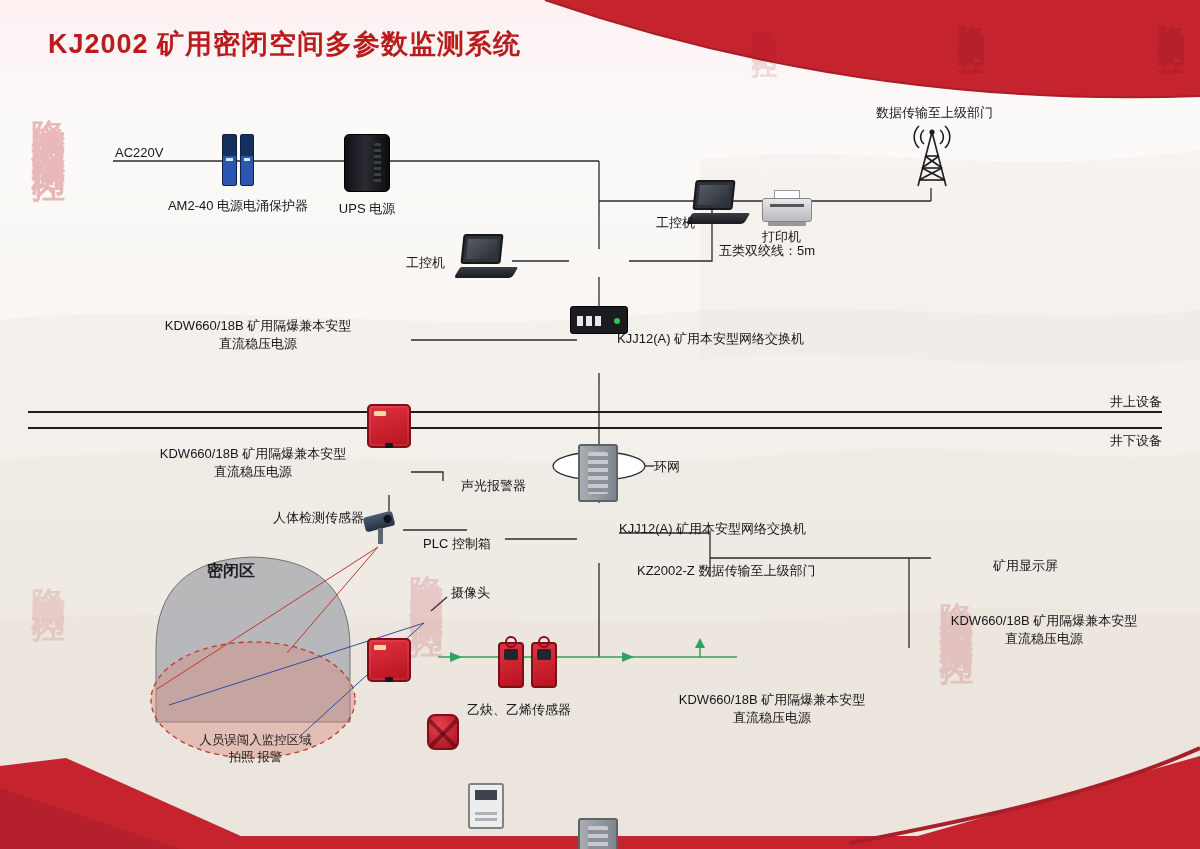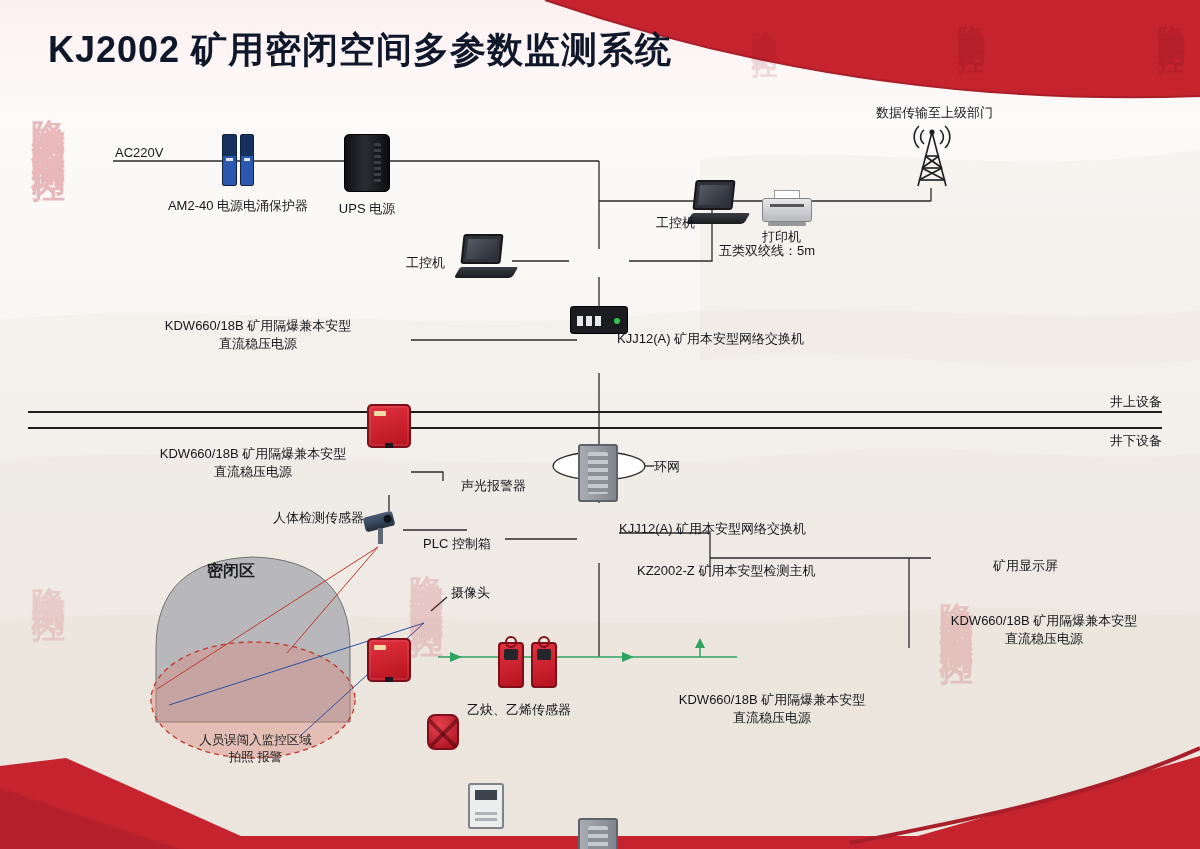--- a/index.html
+++ b/index.html
@@ -52,21 +52,21 @@
   .bodysensor .head::after{content:"";position:absolute;right:2px;top:3px;width:8px;height:8px;background:#0e1319;border-radius:50%}
   .bodysensor .pole{position:absolute;left:16px;top:16px;width:5px;height:16px;background:#5d6775}
   .plcbox{width:36px;height:46px;background:#eceded;border:2px solid #7f8387;border-radius:3px;position:relative}
   .plcbox::before{content:"";position:absolute;left:5px;top:5px;right:5px;height:10px;background:#3c434d}
   .plcbox::after{content:"";position:absolute;left:5px;bottom:6px;right:5px;height:3px;background:#aeb2b6;box-shadow:0 -6px 0 #aeb2b6}
   .gaspair{display:flex;gap:7px}
   .gas{width:26px;height:46px;background:linear-gradient(160deg,#e23140,#b6141f);border:2px solid #7e0e18;border-radius:4px;position:relative}
   .gas::before{content:"";position:absolute;left:4px;top:5px;right:4px;height:11px;background:#23262c;border-radius:2px}
   .gas::after{content:"";position:absolute;left:50%;top:-8px;transform:translateX(-50%);width:8px;height:8px;border:2px solid #7e0e18;border-radius:50%}
   
-  .title{position:absolute;left:48px;top:26px;font-size:36px;font-weight:bold;color:#0f172a;z-index:9;letter-spacing:1px}
+  .title{position:absolute;left:48px;top:26px;font-size:27px;font-weight:bold;color:#b91c1c;z-index:9;letter-spacing:1px}
   .subtitle{position:absolute;left:48px;top:67px;font-size:12.5px;color:#d4757e;z-index:9}
 </style>
 </head>
 <body>
 
 <div class="stage">
 
   <svg class="layer z0" viewBox="0 0 1200 849">
     <defs>
       <linearGradient id="sky" x1="0" y1="0" x2="0" y2="1">
@@ -254,21 +254,21 @@
 
   <div class="lbl blk" style="left:153px;top:445px;width:200px">
     <span style="display:block">KDW660/18B 矿用隔爆兼本安型</span>
     <span style="display:block">直流稳压电源</span>
   </div>
   <div class="lbl" style="left:461px;top:477px">声光报警器</div>
   <div class="lbl" style="left:273px;top:509px">人体检测传感器</div>
   <div class="lbl" style="left:423px;top:535px">PLC 控制箱</div>
   <div class="lbl" style="left:654px;top:458px">环网</div>
   <div class="lbl" style="left:619px;top:520px">KJJ12(A) 矿用本安型网络交换机</div>
-  <div class="lbl" style="left:637px;top:562px">KZ2002-Z 矿用本安型检测主机</div>
+  <div class="lbl" style="left:637px;top:562px">KZ2002-Z 数据传输至上级部门</div>
   <div class="lbl" style="left:993px;top:557px">矿用显示屏</div>
   <div class="lbl blk" style="left:938px;top:612px;width:212px">
     <span style="display:block">KDW660/18B 矿用隔爆兼本安型</span>
     <span style="display:block">直流稳压电源</span>
   </div>
   <div class="lbl blk" style="left:666px;top:691px;width:212px">
     <span style="display:block">KDW660/18B 矿用隔爆兼本安型</span>
     <span style="display:block">直流稳压电源</span>
   </div>
   <div class="lbl" style="left:451px;top:584px">摄像头</div>

